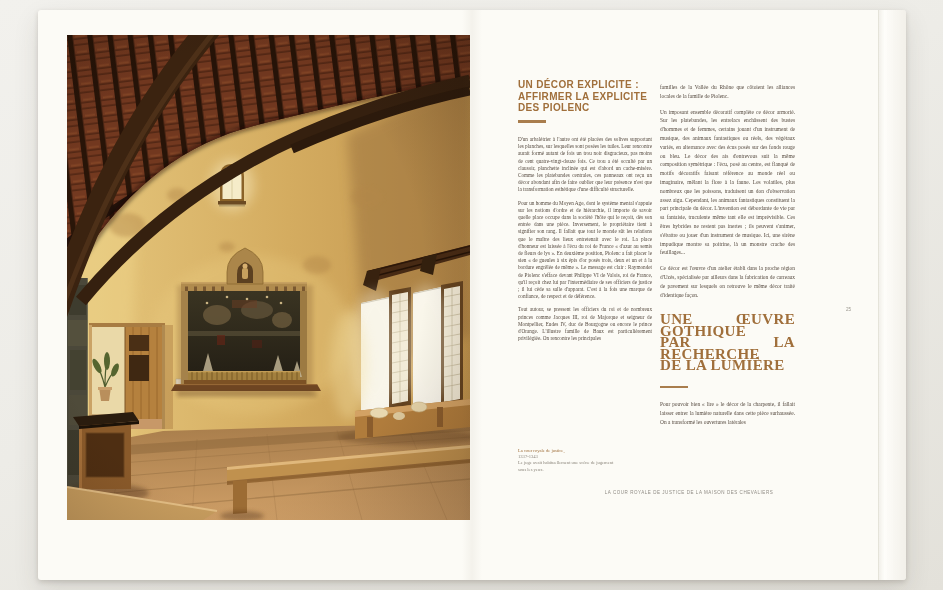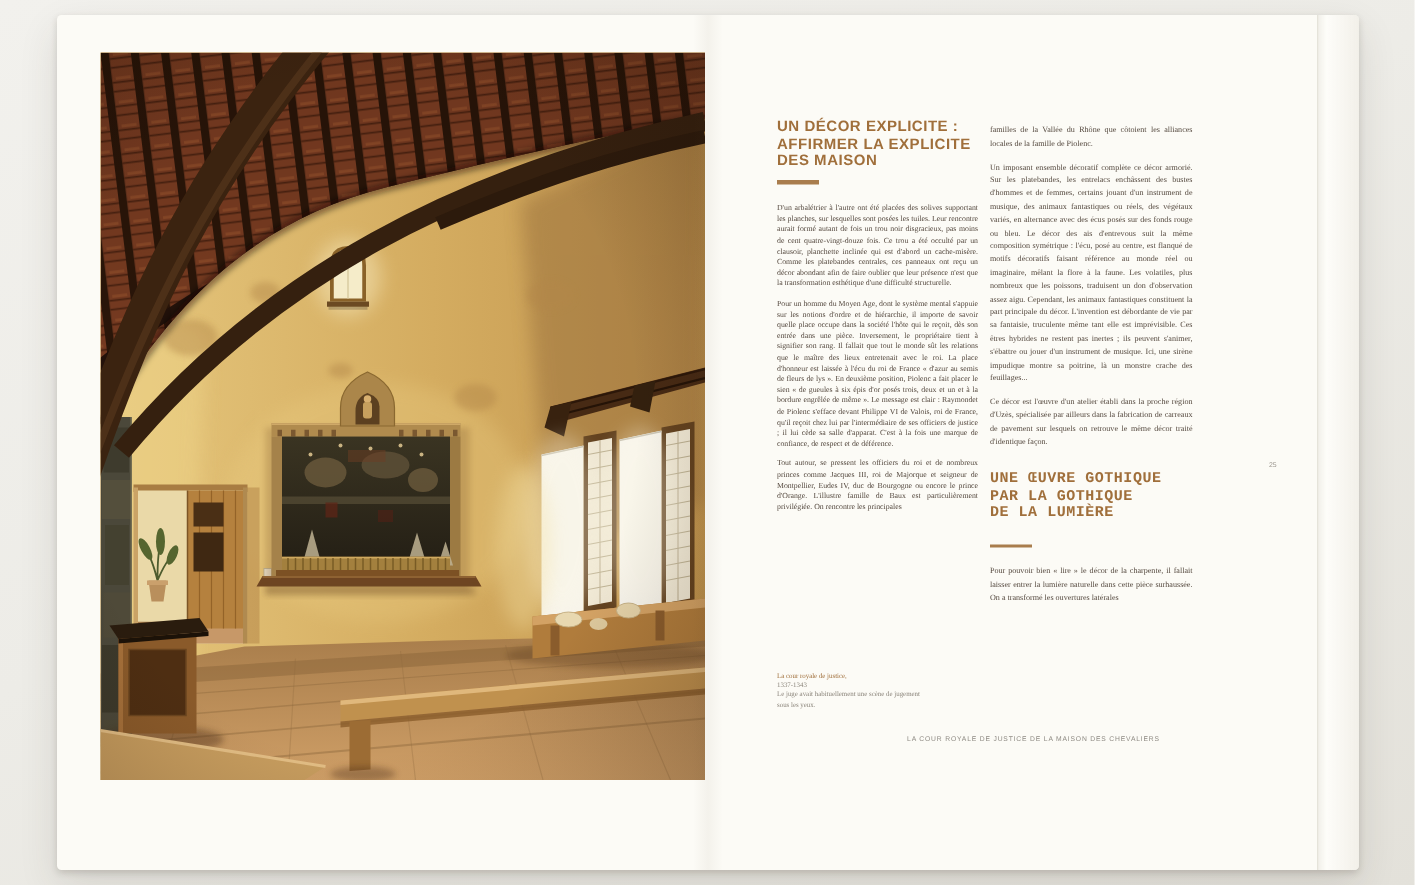--- a/index.html
+++ b/index.html
@@ -46,22 +46,22 @@
   .sec-title span{display:block;}
   .title-rule{position:absolute;width:28px;height:2.5px;background:var(--accent);opacity:.9;}
   .col{
     position:absolute;font-size:5.2px;color:var(--body-ink);
     text-align:justify;
   }
   .col p{margin-bottom:6px;}
   .col-1{left:46px;top:126px;width:134px;line-height:7.2px;}
   .col-2{left:188px;top:73px;width:135px;line-height:8.8px;font-size:5.4px;}
   .col-2 p{margin-bottom:7px;}
-  .sec2-title{position:relative;margin-top:15px;margin-bottom:14px;font-family:Liberation Mono, monospace;
-    font-weight:bold;font-size:10px;line-height:11.5px;letter-spacing:.35px;color:var(--accent);}
+  .sec2-title{position:relative;margin-top:15px;margin-bottom:14px;font-family:Liberation Serif, serif;
+    font-weight:bold;font-size:15px;line-height:11.5px;letter-spacing:.35px;color:var(--accent);}
   .sec2-title span{display:block;}
   .sec2-rule{width:28px;height:2.5px;background:var(--accent);opacity:.9;margin:8px 0 12px 0;}
   .caption{position:absolute;left:46px;top:438px;width:100px;font-size:4.6px;line-height:6.2px;color:var(--muted-ink);}
   .caption .cap-title{color:var(--accent);}
   .running-footer{
     position:absolute;left:0;top:480px;width:100%;text-align:center;
     font-family:"Liberation Sans",sans-serif;font-size:4.5px;letter-spacing:.55px;
     color:#8f8b84;text-transform:uppercase;
   }
   .page-number{position:absolute;left:374px;top:297px;font-family:"Liberation Sans",sans-serif;
@@ -369,37 +369,37 @@
         <rect x="0" y="0" width="403" height="485" fill="url(#vig)"></rect>
       </svg>
     </div>
   </div>
 
   <div class="page page-right">
 
     <h1 class="sec-title" style="left:46px;top:69px;">
       <span>UN DÉCOR EXPLICITE :</span>
       <span>AFFIRMER LA EXPLICITE</span>
-      <span>DES MAISON</span>
+      <span>DES PIOLENC</span>
     </h1>
     <div class="title-rule" style="left:46px;top:110px;"></div>
 
     <div class="col col-1">
       <p>D'un arbalétrier à l'autre ont été placées des solives supportant les planches, sur lesquelles sont posées les tuiles. Leur rencontre aurait formé autant de fois un trou noir disgracieux, pas moins de cent quatre-vingt-douze fois. Ce trou a été occulté par un clausoir, planchette inclinée qui est d'abord un cache-misère. Comme les platebandes centrales, ces panneaux ont reçu un décor abondant afin de faire oublier que leur présence n'est que la transformation esthétique d'une difficulté structurelle.</p>
       <p>Pour un homme du Moyen Age, dont le système mental s'appuie sur les notions d'ordre et de hiérarchie, il importe de savoir quelle place occupe dans la société l'hôte qui le reçoit, dès son entrée dans une pièce. Inversement, le propriétaire tient à signifier son rang. Il fallait que tout le monde sût les relations que le maître des lieux entretenait avec le roi. La place d'honneur est laissée à l'écu du roi de France « d'azur au semis de fleurs de lys ». En deuxième position, Piolenc a fait placer le sien « de gueules à six épis d'or posés trois, deux et un et à la bordure engrêlée de même ». Le message est clair : Raymondet de Piolenc s'efface devant Philippe VI de Valois, roi de France, qu'il reçoit chez lui par l'intermédiaire de ses officiers de justice ; il lui cède sa salle d'apparat. C'est à la fois une marque de confiance, de respect et de déférence.</p>
       <p>Tout autour, se pressent les officiers du roi et de nombreux princes comme Jacques III, roi de Majorque et seigneur de Montpellier, Eudes IV, duc de Bourgogne ou encore le prince d'Orange. L'illustre famille de Baux est particulièrement privilégiée. On rencontre les principales</p>
     </div>
 
     <div class="col col-2">
       <p>familles de la Vallée du Rhône que côtoient les alliances locales de la famille de Piolenc.</p>
       <p>Un imposant ensemble décoratif complète ce décor armorié. Sur les platebandes, les entrelacs enchâssent des bustes d'hommes et de femmes, certains jouant d'un instrument de musique, des animaux fantastiques ou réels, des végétaux variés, en alternance avec des écus posés sur des fonds rouge ou bleu. Le décor des ais d'entrevous suit la même composition symétrique : l'écu, posé au centre, est flanqué de motifs décoratifs faisant référence au monde réel ou imaginaire, mêlant la flore à la faune. Les volatiles, plus nombreux que les poissons, traduisent un don d'observation assez aigu. Cependant, les animaux fantastiques constituent la part principale du décor. L'invention est débordante de vie par sa fantaisie, truculente même tant elle est imprévisible. Ces êtres hybrides ne restent pas inertes ; ils peuvent s'animer, s'ébattre ou jouer d'un instrument de musique. Ici, une sirène impudique montre sa poitrine, là un monstre crache des feuillages...</p>
       <p>Ce décor est l'œuvre d'un atelier établi dans la proche région d'Uzès, spécialisée par ailleurs dans la fabrication de carreaux de pavement sur lesquels on retrouve le même décor traité d'identique façon.</p>
       <h2 class="sec2-title">
         <span>UNE ŒUVRE GOTHIQUE</span>
-        <span>PAR LA GOTHIQUE</span>
+        <span>PAR LA RECHERCHE</span>
         <span>DE LA LUMIÈRE</span>
       </h2>
       <div class="sec2-rule"></div>
       <p>Pour pouvoir bien « lire » le décor de la charpente, il fallait laisser entrer la lumière naturelle dans cette pièce surhaussée. On a transformé les ouvertures latérales</p>
     </div>
 
     <div class="caption">
       <div class="cap-title">La cour royale de justice,</div>
       <div>1337-1343</div>
       <div>Le juge avait habituellement une scène de jugement sous les yeux.</div>

